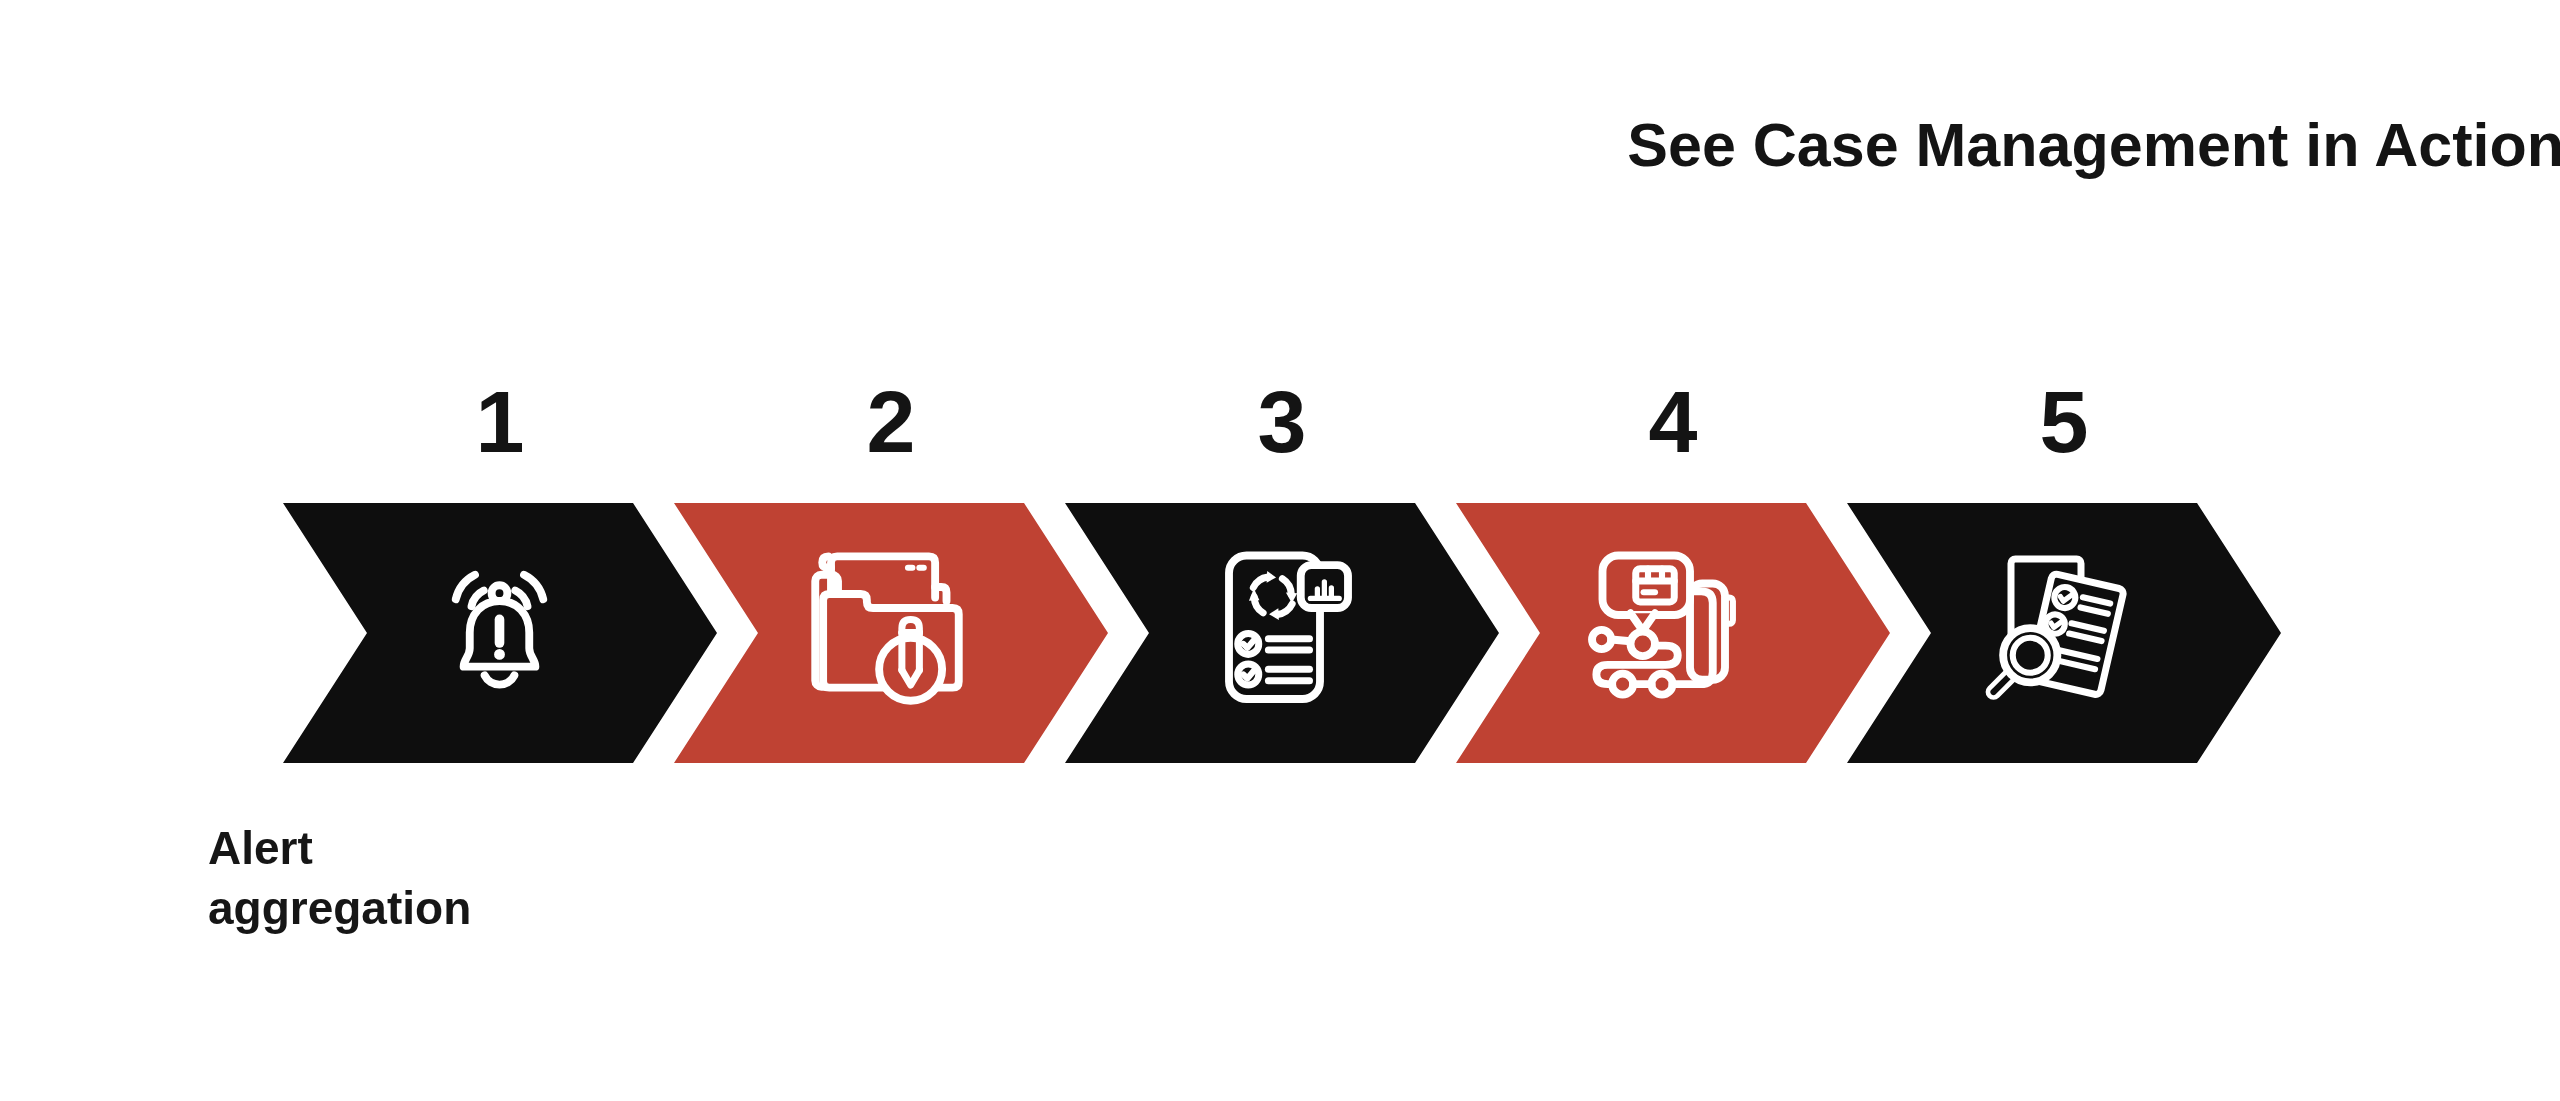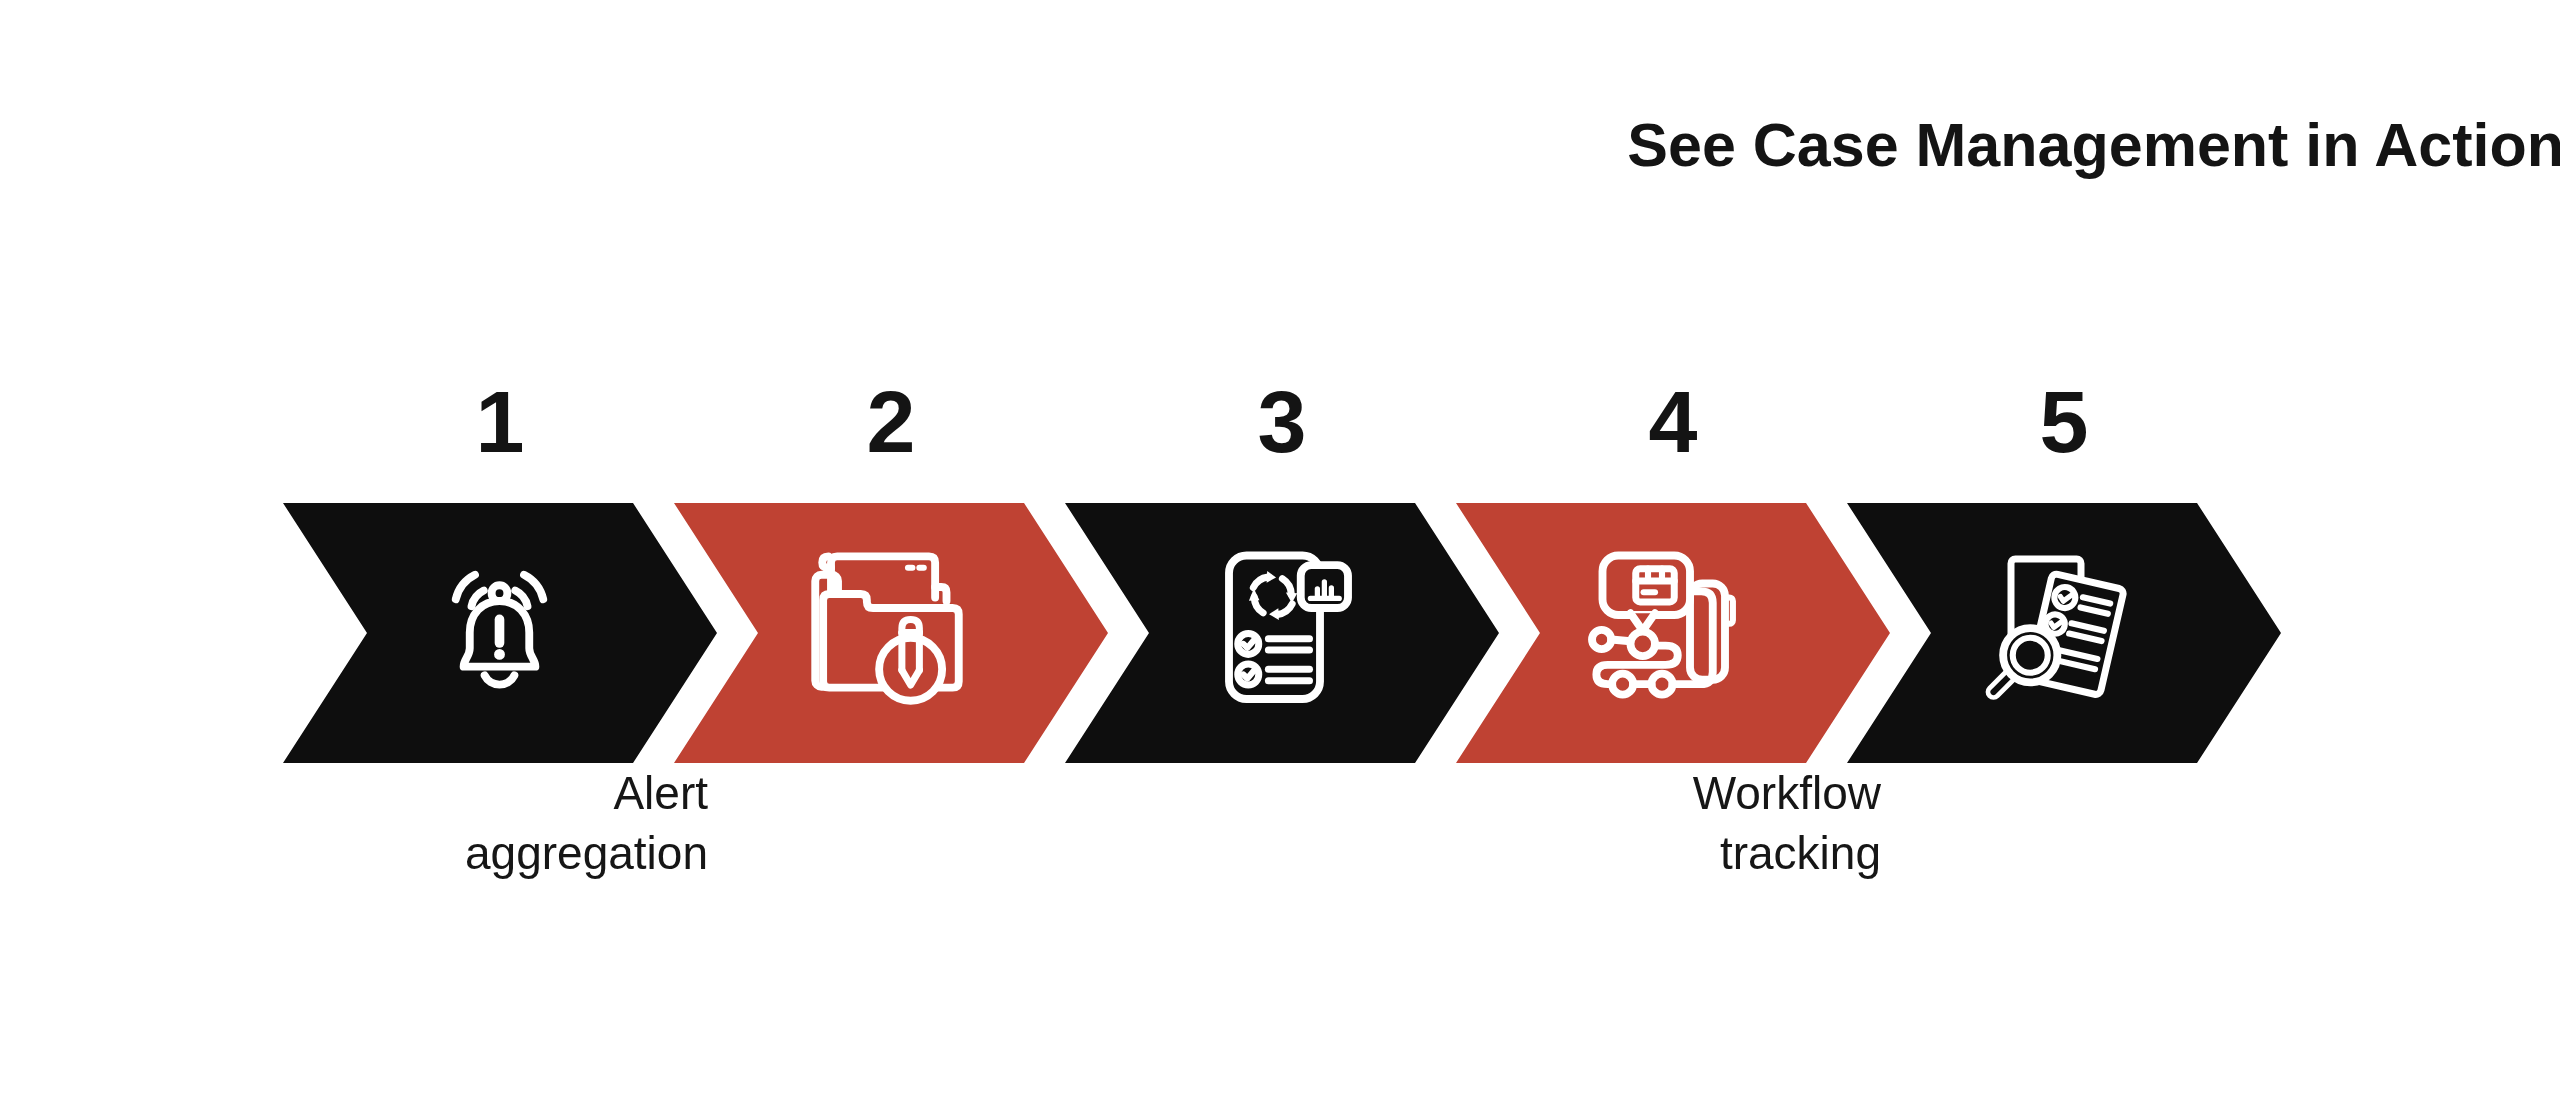--- a/index.html
+++ b/index.html
@@ -23,23 +23,23 @@
     position:absolute; top:503px; left:0; width:434px; height:260px;
     clip-path: polygon(0 0, 80.65% 0, 100% 50%, 80.65% 100%, 0 100%, 19.35% 50%);
   }
   .step--dark .chev, .chev.step--dark { background: var(--step-dark, #0e0e0e); }
   .step--accent .chev, .chev.step--accent { background: var(--step-accent, #bf4233); }
   .icon { position:absolute; left:129px; top:42px; width:175px; height:175px; color:#ffffff; }
   .step--dark .icon-bgfill   { fill: var(--step-dark, #0e0e0e); }
   .step--accent .icon-bgfill { fill: var(--step-accent, #bf4233); }
   .step--dark .icon-bgstroke   { stroke: var(--step-dark, #0e0e0e); }
   .label {
-    position:absolute; top:763px; left:-75px; width:500px;
-    text-align:right; white-space:pre-line;
-    font-size:46px; line-height:60px; font-weight:400;
+    position:absolute; top:818px; left:-75px; width:500px;
+    text-align:left; white-space:pre-line;
+    font-size:46px; line-height:60px; font-weight:700;
     color:#161616;
   }
 </style>
 </head>
 <body>
 
 <div class="page">
 
   <div class="title">See Case Management in Action</div>
 
@@ -143,22 +143,20 @@
           <circle cx="9.5" cy="54" r="5.5"></circle>
           <line x1="15" y1="54" x2="26" y2="55"></line>
           <circle cx="33" cy="56.5" r="7"></circle>
           <path d="M40,57.5 L46,57.5 Q53,57.5 53,63 Q53,68.5 46,68.5 L13,68.5 Q6.5,68.5 6.5,74 Q6.5,79.5 13,79.5 L15.5,79.5"></path>
           <circle cx="21.5" cy="79.5" r="6"></circle>
           <line x1="27.5" y1="79.5" x2="38" y2="79.5"></line>
           <circle cx="44" cy="79.5" r="6"></circle>
         </g>
       </svg>
     </div>
-    <div class="label">Workflow
-tracking</div>
   </div>
 
   <div class="step step--dark" style="left:1847px">
     <div class="num">5</div>
     <div class="chev">
       <svg class="icon" viewBox="0 0 100 100">
         <g stroke="currentColor" fill="none" stroke-width="4.5" stroke-linecap="round" stroke-linejoin="round">
           <rect x="20" y="8" width="40" height="56" rx="2.5" stroke-width="4"></rect>
           <g transform="rotate(13 57 52)">
             <rect class="icon-bgfill" x="36" y="20" width="42" height="62" rx="3" stroke-width="4"></rect>

